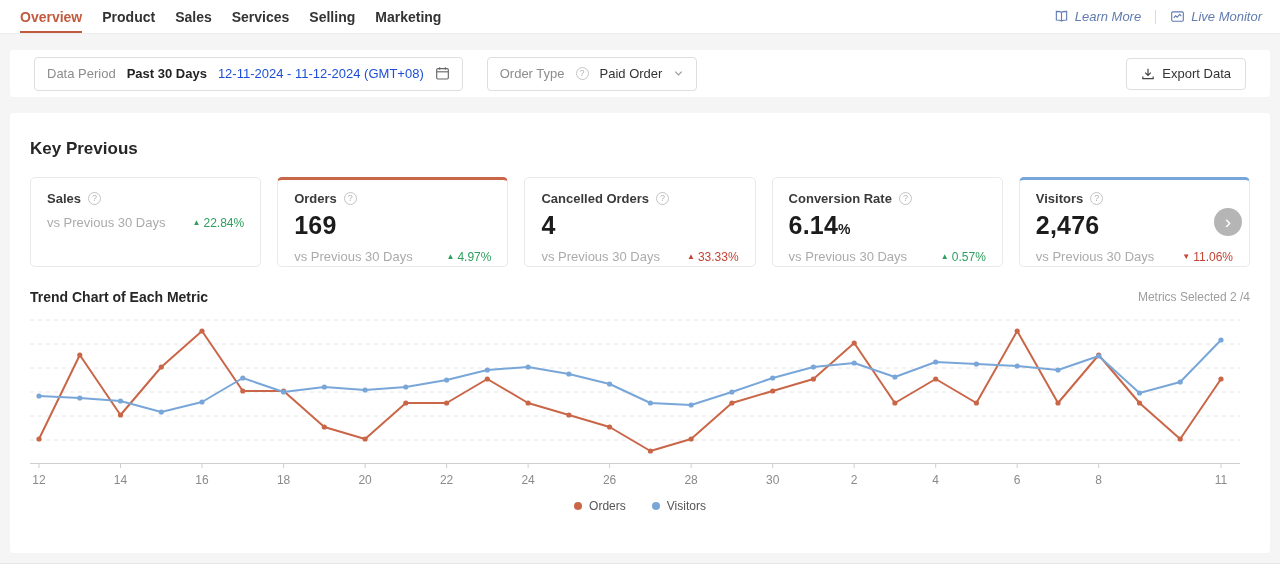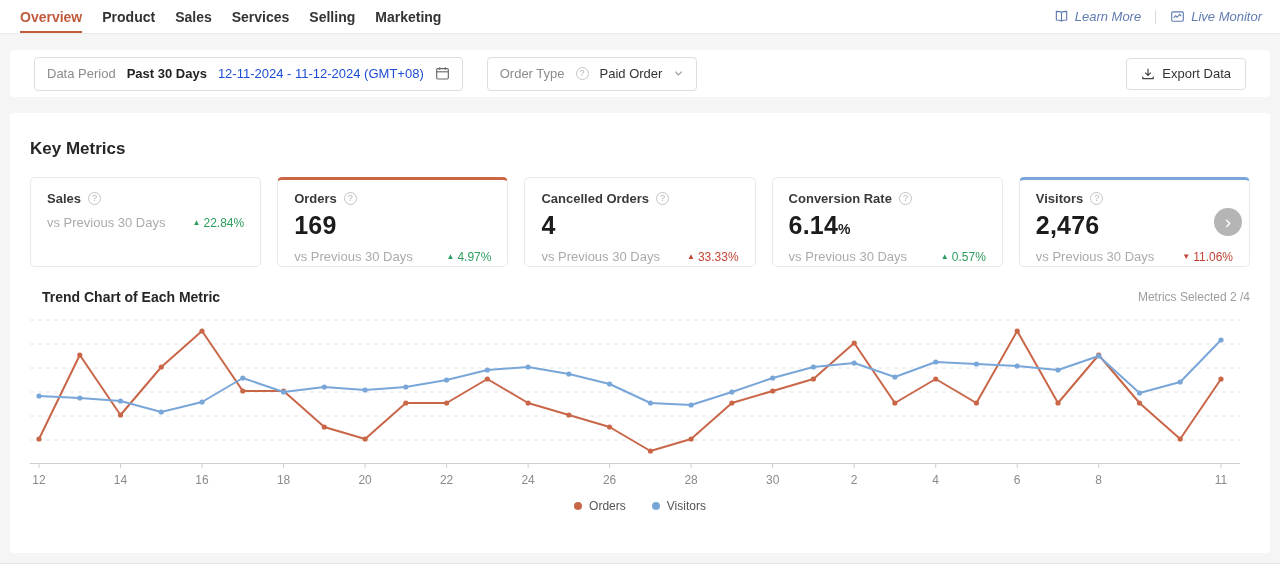--- a/index.html
+++ b/index.html
@@ -39,21 +39,21 @@
   .help { display:inline-flex; align-items:center; justify-content:center; width:13px; height:13px; border:1px solid #c4c4c4; border-radius:50%; color:#b3b3b3; font-size:9px; line-height:1; cursor:pointer; }
   .card-value { margin-top:5px; font-size:25px; font-weight:600; color:#1c1c1c; letter-spacing:.2px; }
   .card-value .fix { font-size:14px; font-weight:600; }
   .card-foot { margin-top:9px; display:flex; justify-content:space-between; align-items:center; }
   .vs { font-size:13px; color:#ababab; }
   .delta { font-size:12px; font-weight:500; display:flex; align-items:center; }
   .tri { font-size:8px; margin-right:3px; }
   .scroll-next { position:absolute; right:8px; top:50%; transform:translateY(-50%); width:28px; height:28px; border:none; border-radius:50%; background:rgba(90,90,90,.45); color:#fff; font-size:19px; line-height:26px; text-align:center; cursor:pointer; padding:0; }
 
   
-  .trend-header { margin-top:22px; display:flex; justify-content:space-between; align-items:center;margin-left:12px; }
+  .trend-header { margin-top:22px; display:flex; justify-content:space-between; align-items:center; }
   .h-trend { font-size:14px; font-weight:700; color:#262626; }
   .metrics-selected { font-size:12px; color:#9d9d9d; }
   .chart-svg { display:block; margin-top:14px; width:1210px; height:168px; }
   .legend { margin-top:12px; display:flex; justify-content:center; gap:26px; }
   .legend-item { display:flex; align-items:center; gap:7px; font-size:12px; color:#555; cursor:pointer; }
   .dot { width:8px; height:8px; border-radius:50%; display:inline-block; }
 
   .bottom-strip { position:absolute; left:0; right:0; bottom:0; height:4px; background:#fff; border-top:1px solid #e6e6e6; }
   .icon { flex:none; display:inline-block; }
 </style>
@@ -111,21 +111,21 @@
   <button class="export-btn">
     <svg class="icon" width="14" height="14" viewBox="0 0 14 14">
         <path d="M7 1.8v6.4M4.2 5.7L7 8.5l2.8-2.8" fill="none" stroke="#444" stroke-width="1.2"></path>
         <path d="M1.8 9.5v2.2h10.4V9.5" fill="none" stroke="#444" stroke-width="1.2"></path>
       </svg>
     <span>Export Data</span>
   </button>
 </div>
 
 <div class="panel main-panel">
-  <h2 class="h-key">Key Metrics</h2>
+  <h2 class="h-key">Key Previous</h2>
 
   <div class="cards-wrap">
     <div class="cards">
         <div class="card">
           <div class="card-head">
             <span class="card-title">Sales</span>
             <span class="help">?</span>
           </div>
           <div class="card-foot">
             <span class="vs">vs Previous 30 Days</span>

